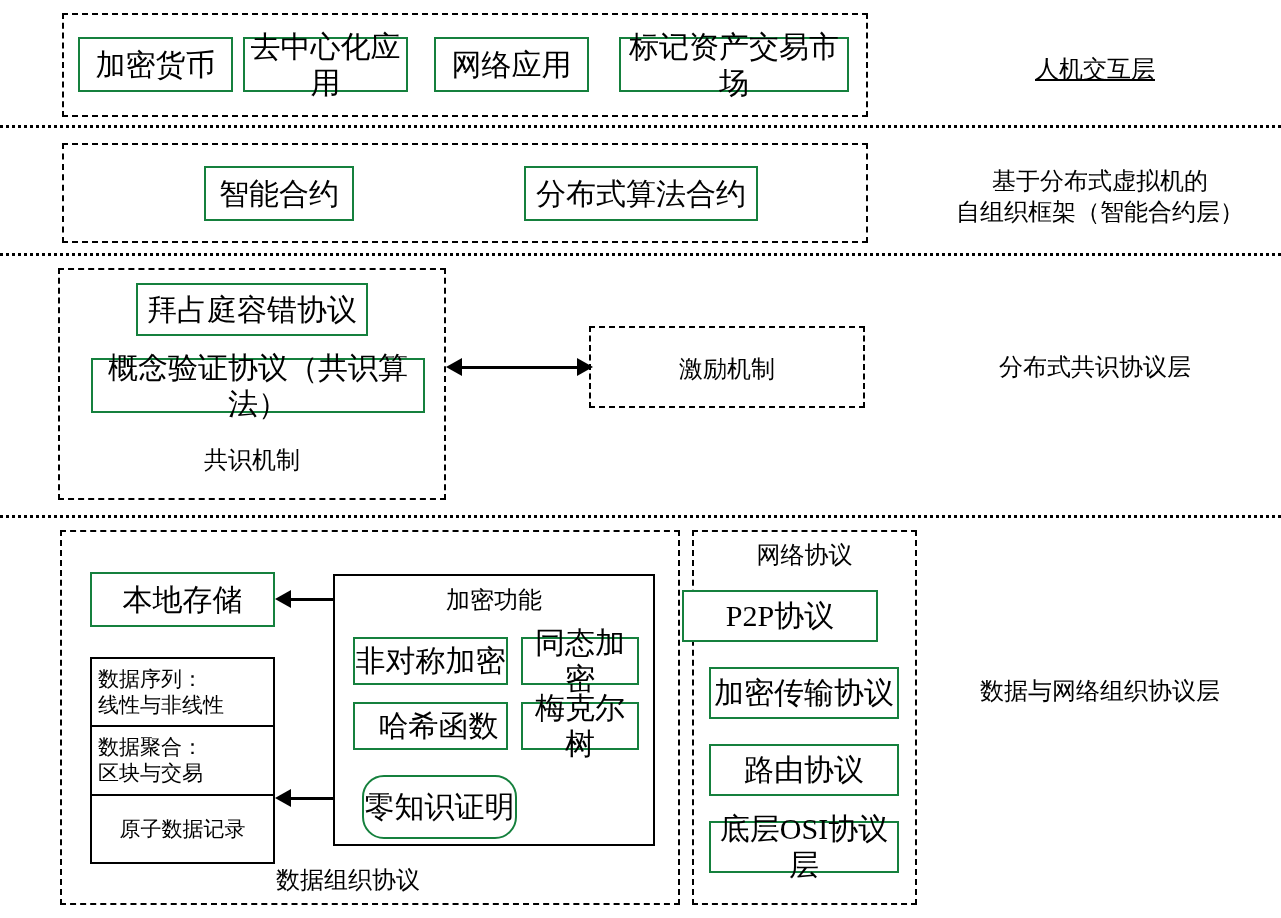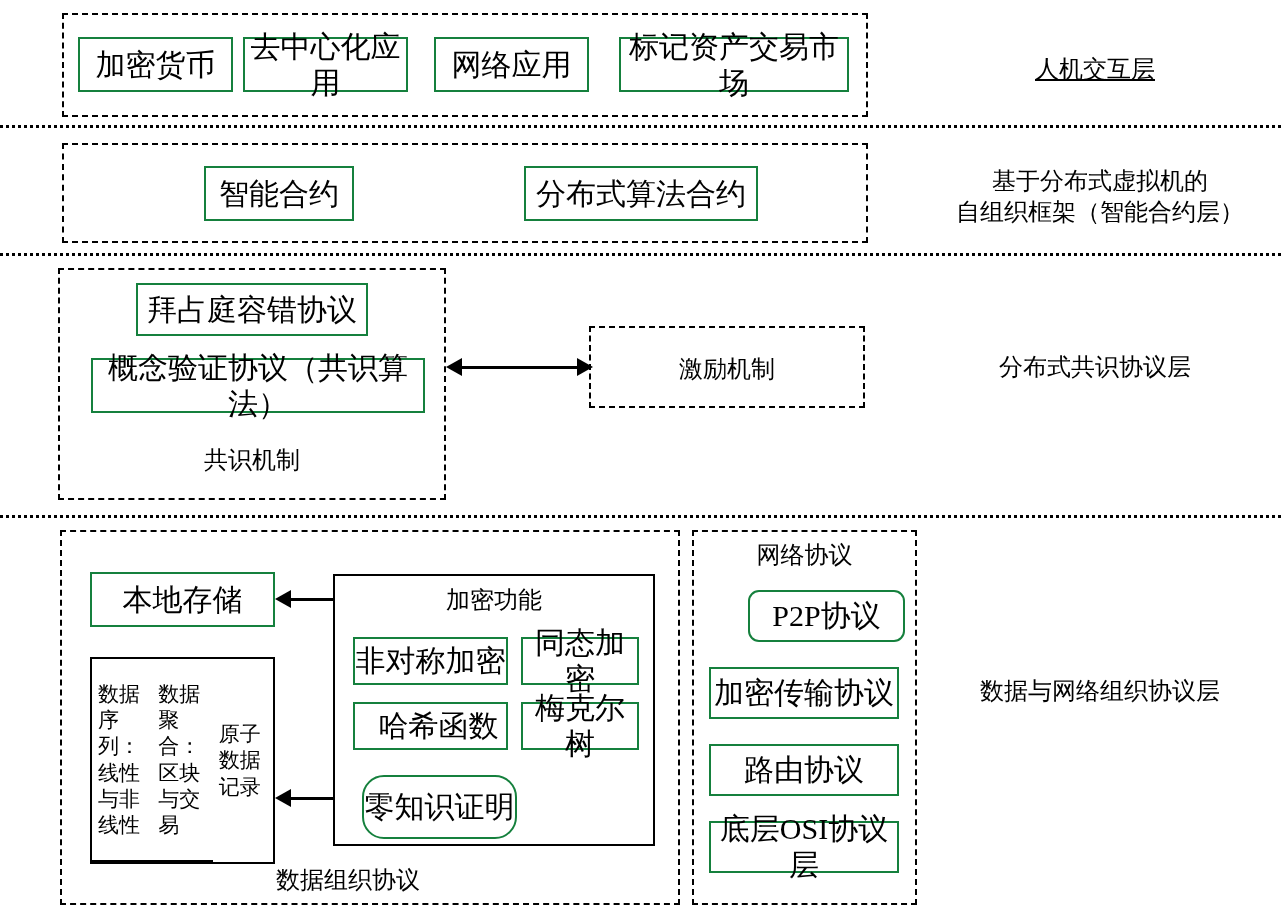--- a/index.html
+++ b/index.html
@@ -38,20 +38,21 @@
     text-align:center;
     font-size:30px;
     line-height:1.2;
   }
 
   
   .stack{
     border:2px solid #000;
     background:#fff;
     display:flex;
+    flex-direction:column;
   }
   .stack > .cell{
     flex:1;
     border-bottom:2px solid #000;
     display:flex;
     align-items:center;
     font-size:21px;
     line-height:1.25;
     padding:2px 6px;
     box-sizing:border-box;
@@ -168,20 +169,20 @@
   <div class="abs solidbox" style="left:521px;top:637px;width:118px;height:48px;">同态加密</div>
   <div class="abs solidbox" style="left:353px;top:702px;width:155px;height:48px;padding-left:16px;">哈希函数</div>
   <div class="abs solidbox" style="left:521px;top:702px;width:118px;height:48px;">梅克尔树</div>
   <div class="abs solidbox" style="left:362px;top:775px;width:155px;height:64px;border-radius:22px;">零知识证明</div>
 
   <div class="abs label" style="left:198px;top:865px;width:300px;">数据组织协议</div>
 
   <div class="abs dashbox" style="left:692px;top:530px;width:225px;height:375px;"></div>
   <div class="abs label" style="left:692px;top:540px;width:225px;">网络协议</div>
 
-  <div class="abs solidbox" style="left:748px;top:590px;width:157px;height:52px;border-radius:11px;">P2P协议</div>
+  <div class="abs solidbox" style="left:682px;top:590px;width:196px;height:52px;">P2P协议</div>
   <div class="abs solidbox" style="left:709px;top:667px;width:190px;height:52px;">加密传输协议</div>
   <div class="abs solidbox" style="left:709px;top:744px;width:190px;height:52px;">路由协议</div>
   <div class="abs solidbox" style="left:709px;top:821px;width:190px;height:52px;">底层OSI协议层</div>
 
   <div class="abs label" style="left:930px;top:676px;width:340px;">数据与网络组织协议层</div>
 
 </div>
 
 </body></html>

